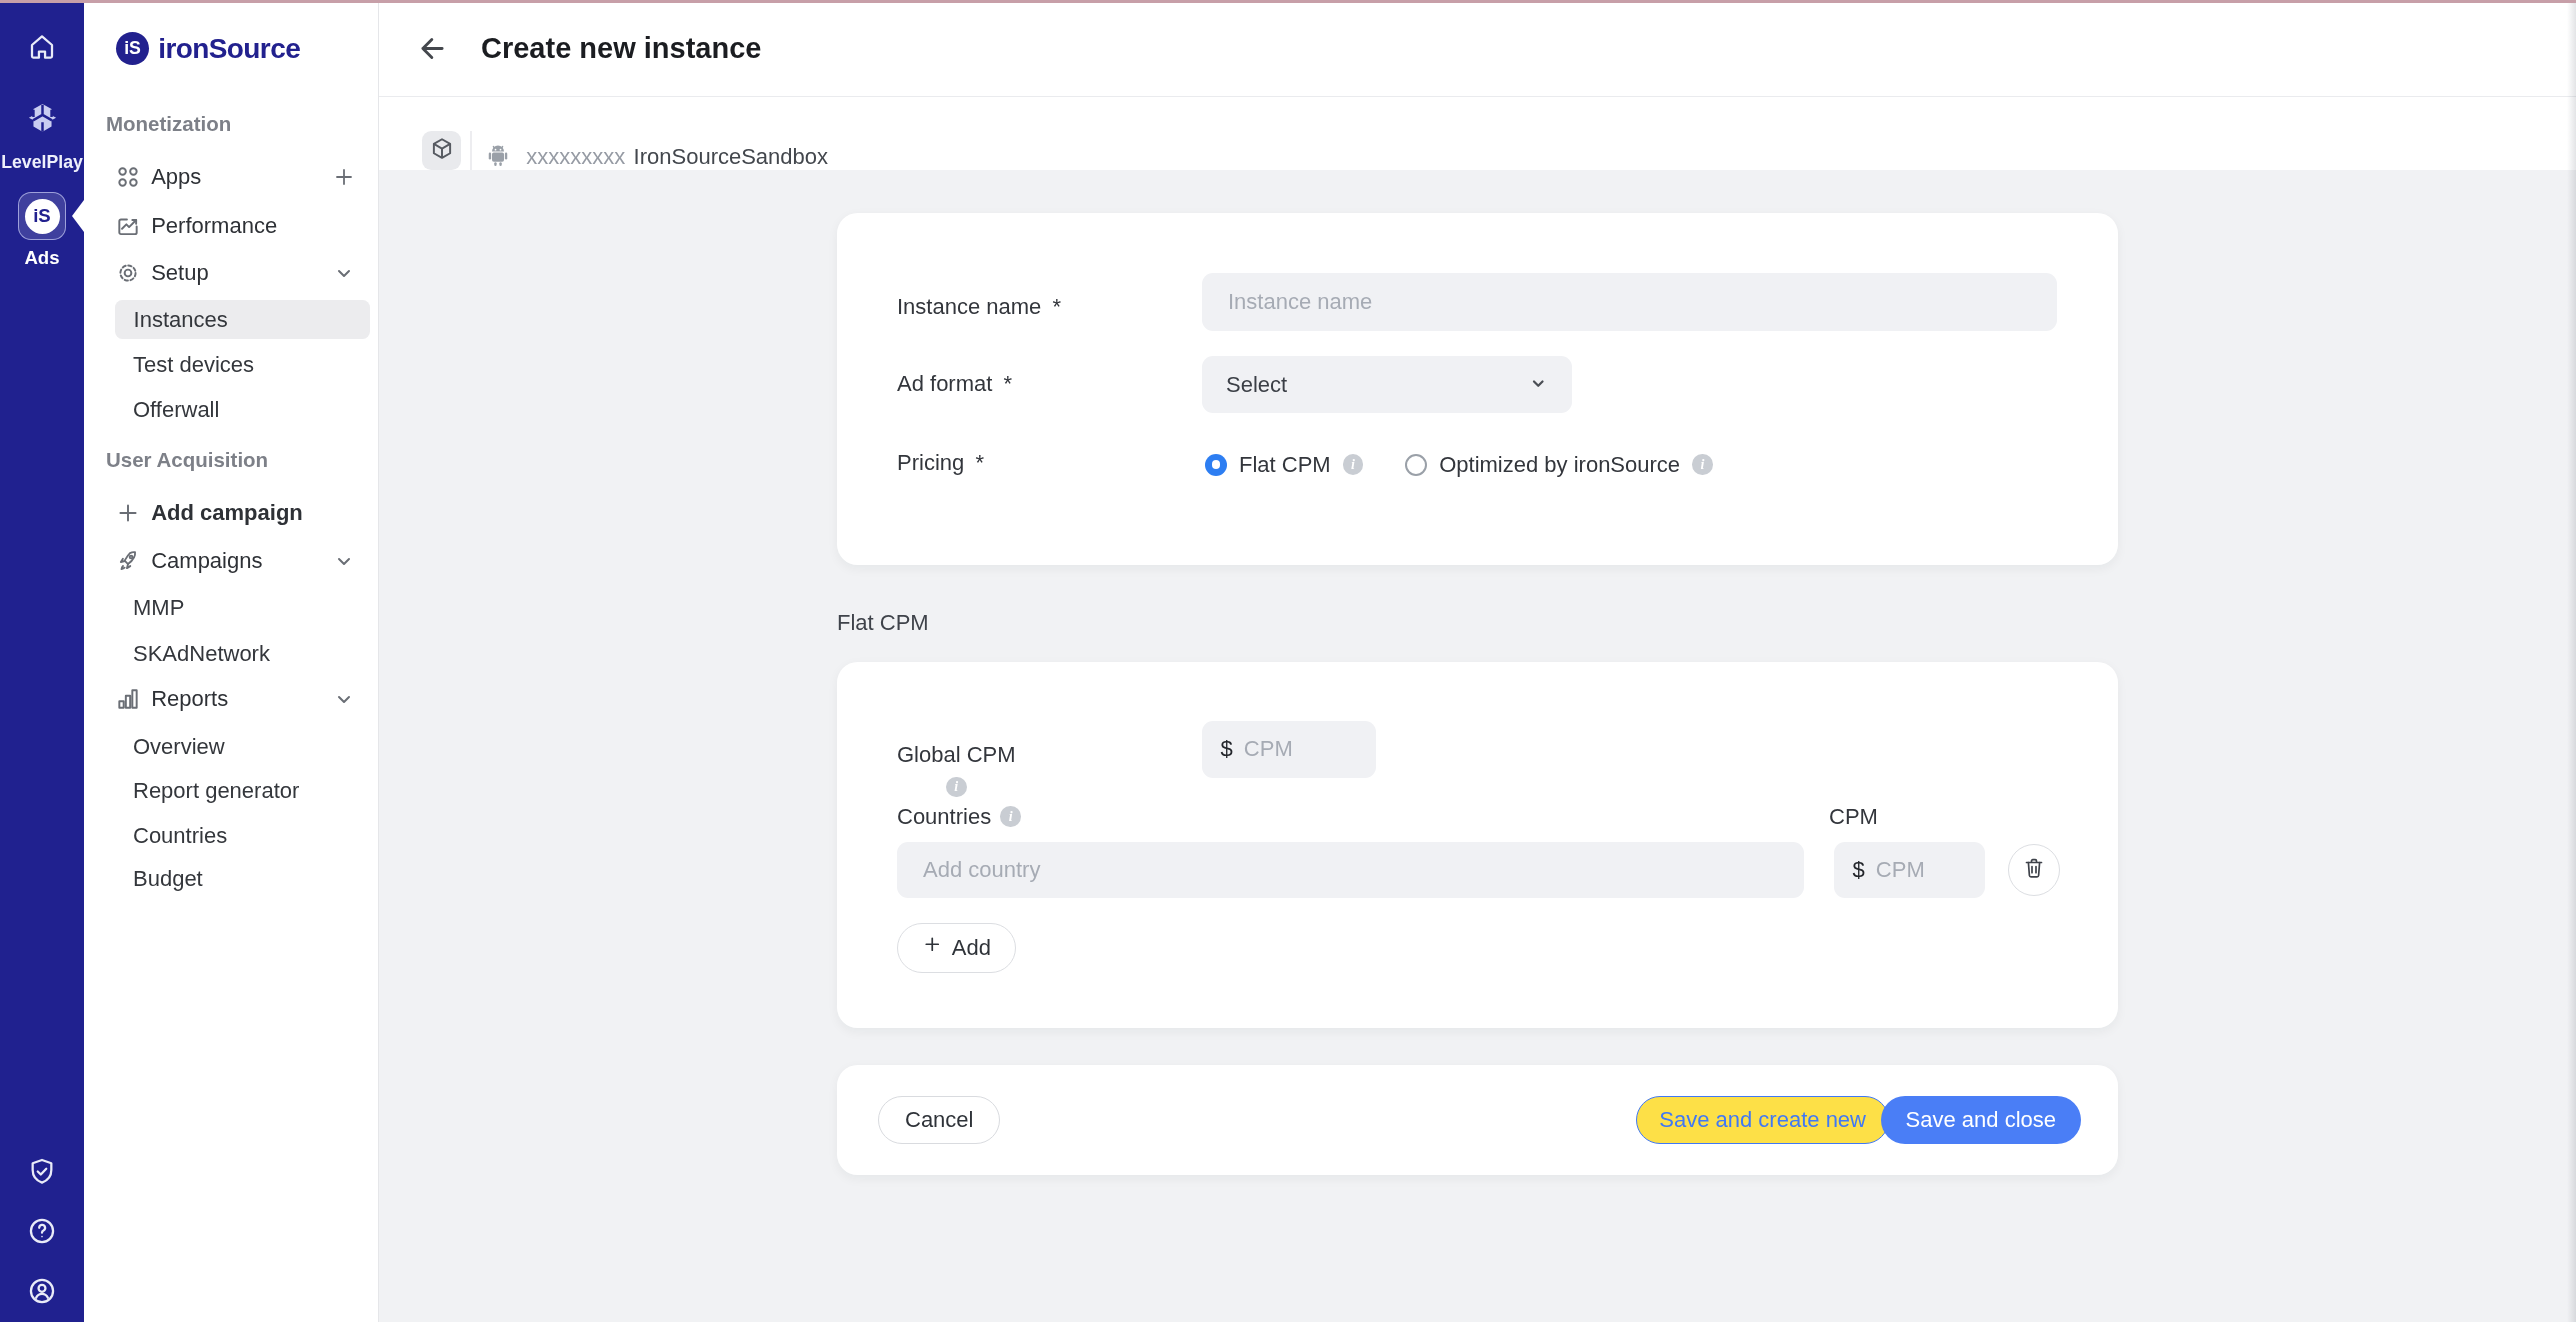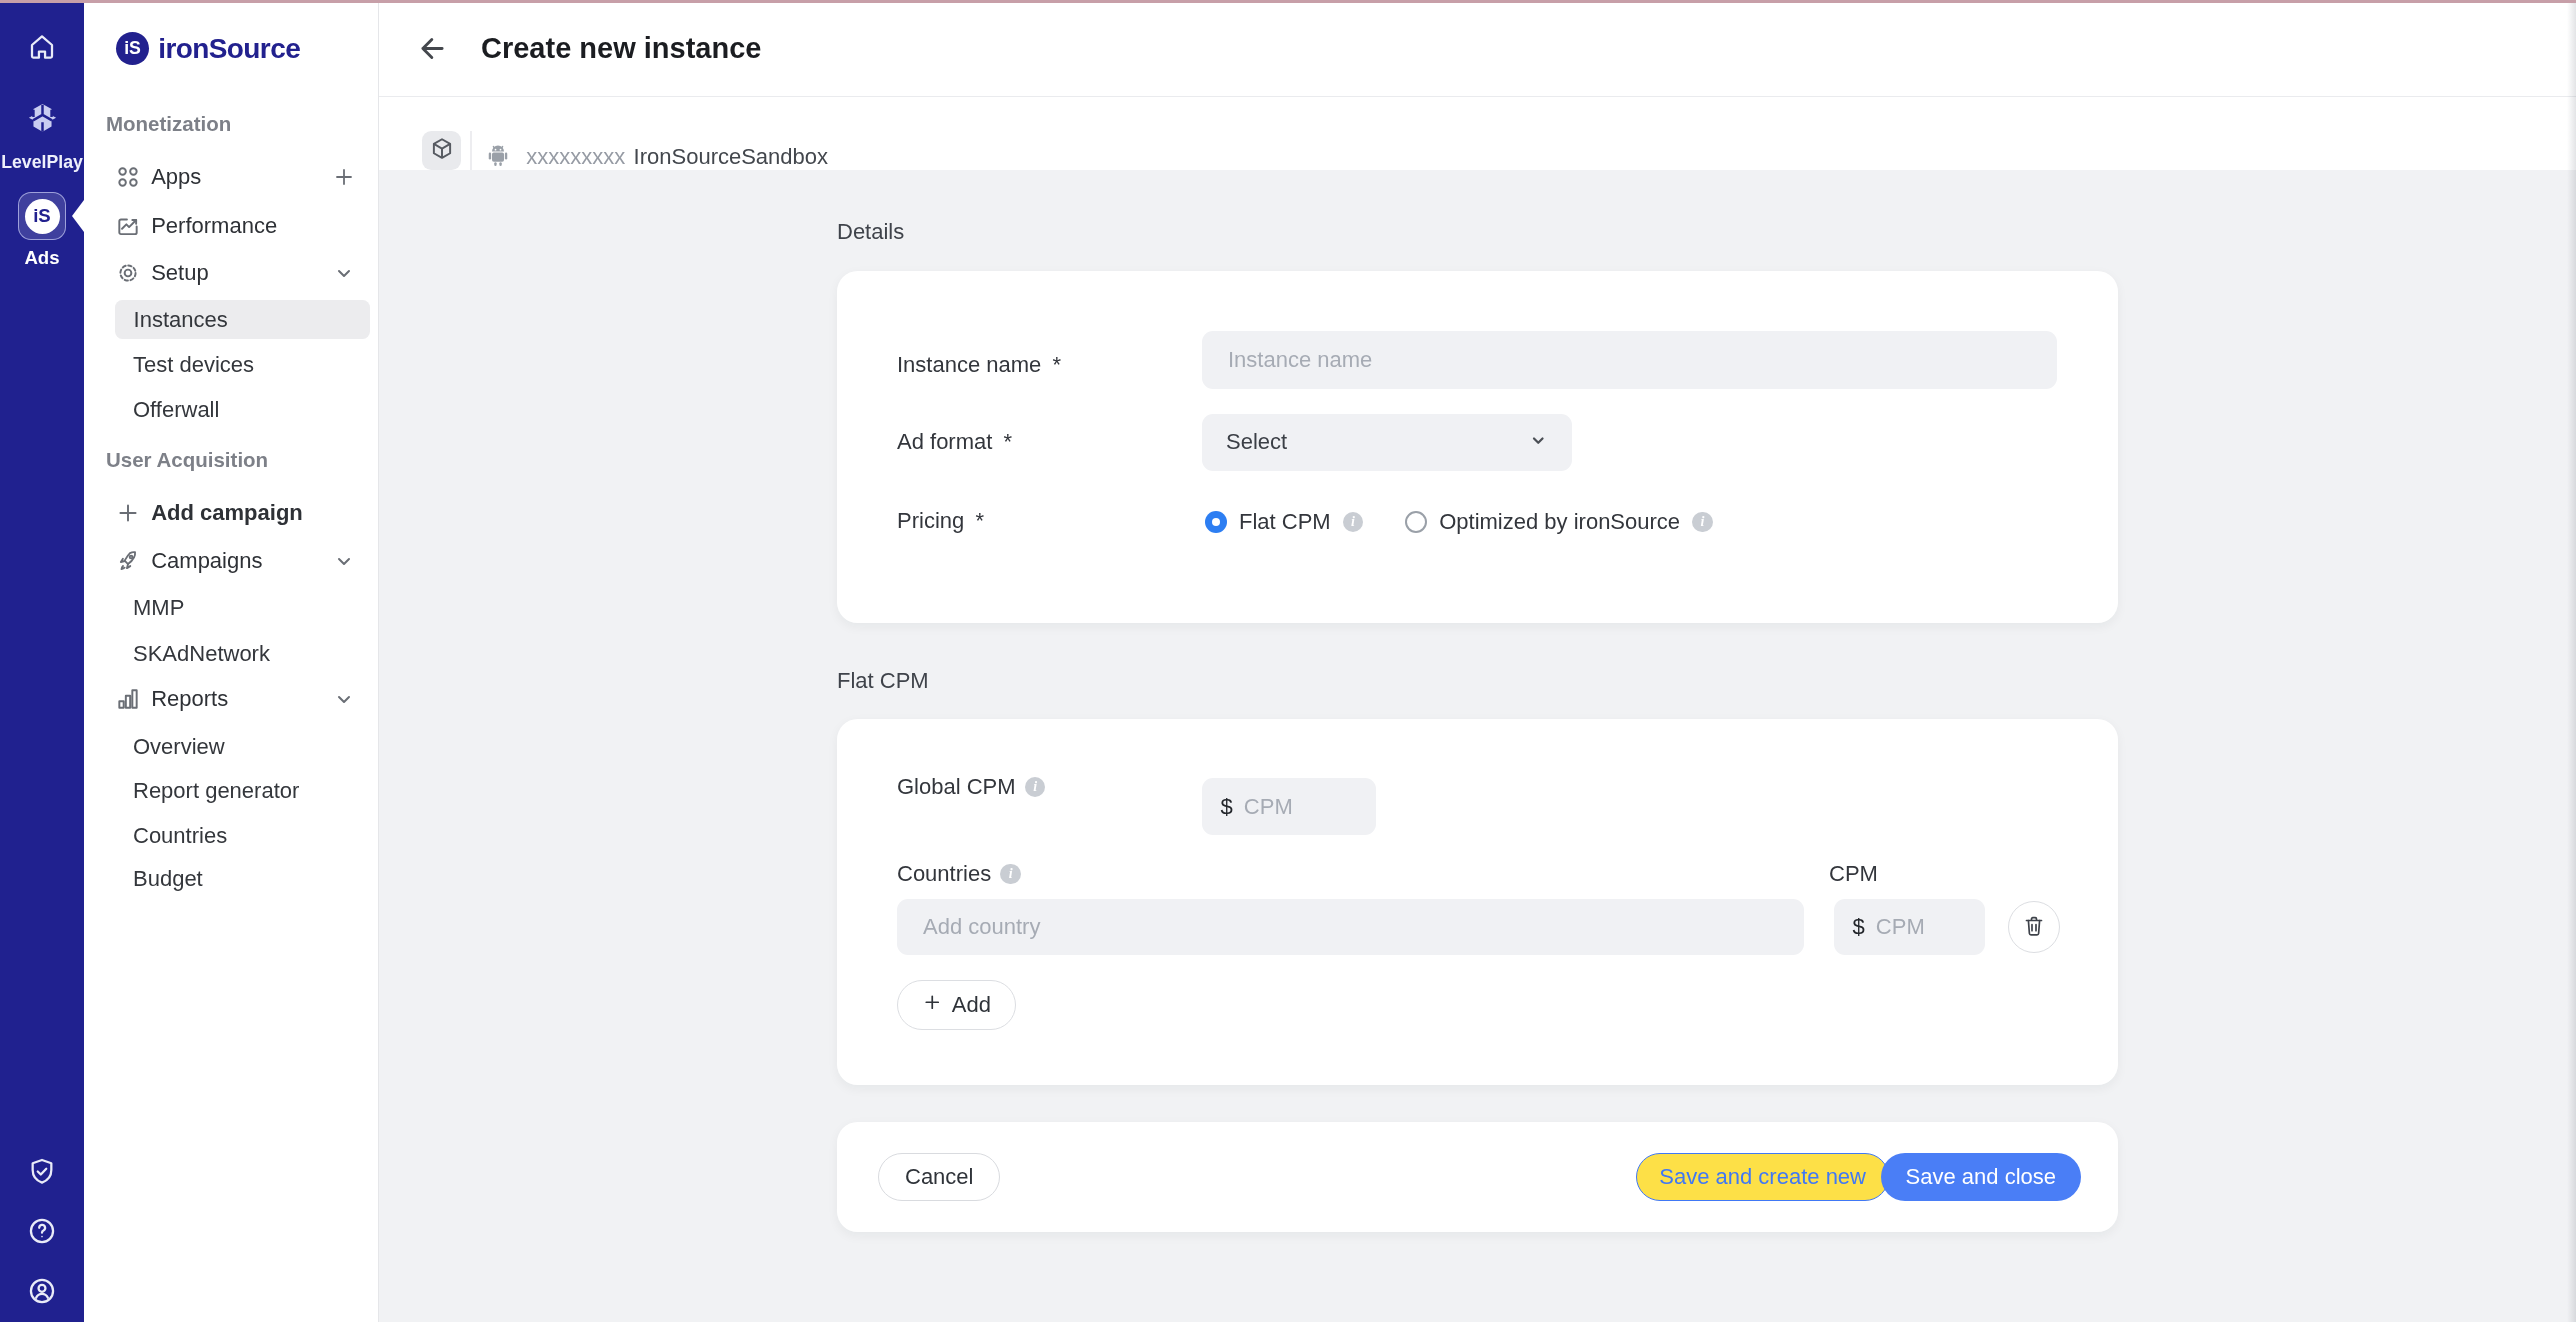--- a/index.html
+++ b/index.html
@@ -83,21 +83,21 @@
   .radio-opt{display:flex;align-items:center;gap:12px;cursor:pointer;}
   .radio{width:22px;height:22px;border-radius:50%;box-sizing:border-box;display:flex;align-items:center;justify-content:center;}
   .radio.on{background:#2d7ef2;}
   .radio.on .dot{width:8.4px;height:8.4px;border-radius:50%;background:#fff;}
   .radio.off{border:2.8px solid #9aa0a8;background:#fff;}
   .radio-lbl{font-size:22px;color:#33363c;}
   .info{width:20.5px;height:20.5px;border-radius:50%;background:#c9cdd3;color:#fff;flex:0 0 20.5px;
         font-size:14px;font-weight:700;font-style:italic;font-family:"Liberation Serif",serif;
         display:flex;align-items:center;justify-content:center;}
 
-  .lbl-global{top:55px;} .lbl-countries{top:142px;} .cpm-col-header{position:absolute;left:992px;top:142px;font-size:22px;color:#33363c;}
+  .lbl-global{top:80px;flex-direction:column;} .lbl-countries{top:142px;} .cpm-col-header{position:absolute;left:992px;top:142px;font-size:22px;color:#33363c;}
   .money{position:absolute;background:#f0f1f4;border-radius:11px;display:flex;align-items:center;gap:11px;
          padding:0 18.6px;box-sizing:border-box;}
   .money .cur{font-size:22px;color:#23262b;font-weight:500;}
   .money input{background:transparent;border:none;outline:none;font-size:22px;color:#33363c;
                font-family:inherit;width:93px;padding:0;}
   .money input::placeholder{color:#a6abb4;}
   .money-global{left:365px;top:59px;width:174px;height:57px;}
   .inp-country{left:60px;top:180px;width:907px;height:56px;}
   .money-cpm{left:997px;top:180px;width:151px;height:56px;}
   .money-cpm input{width:65px;}
@@ -334,21 +334,20 @@
             <rect x="9" y="17.7" width="1.9" height="3.1" rx="0.95"></rect>
             <rect x="13.1" y="17.7" width="1.9" height="3.1" rx="0.95"></rect>
           </svg>
       </span>
       <span class="bc-id">xxxxxxxxx</span>
       <span class="bc-name">IronSourceSandbox</span>
     </div>
 
     <div class="content">
 
-      <div class="section-title">Details</div>
 
       <section class="card card-details">
         <div class="flabel" style="top:81px">
           <span>Instance name</span>
             <span class="req">*</span>
         </div>
         <input class="text-input inp-instance" type="text" placeholder="Instance name" style="">
 
         <div class="flabel" style="top:158px">
           <span>Ad format</span>

